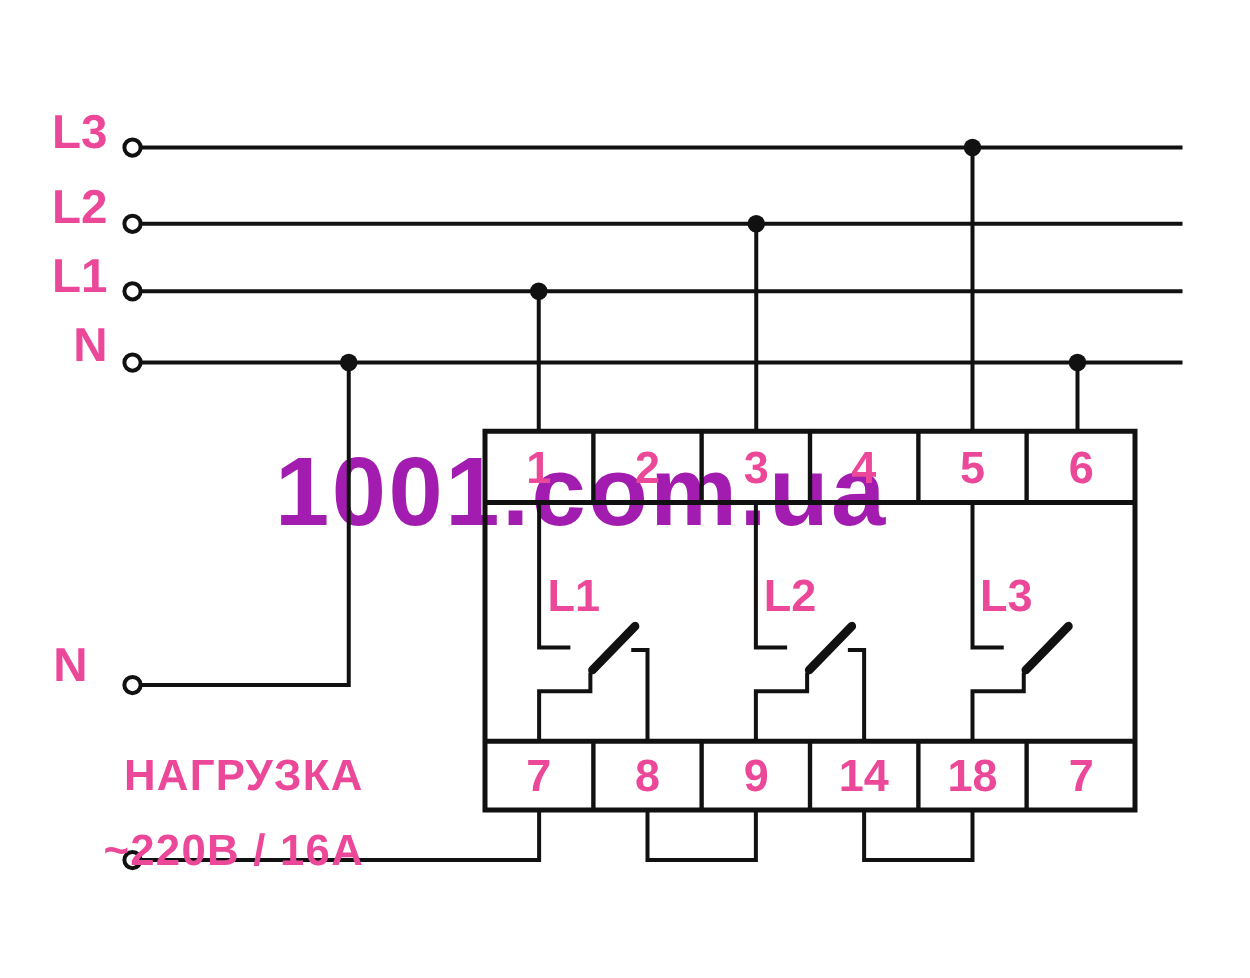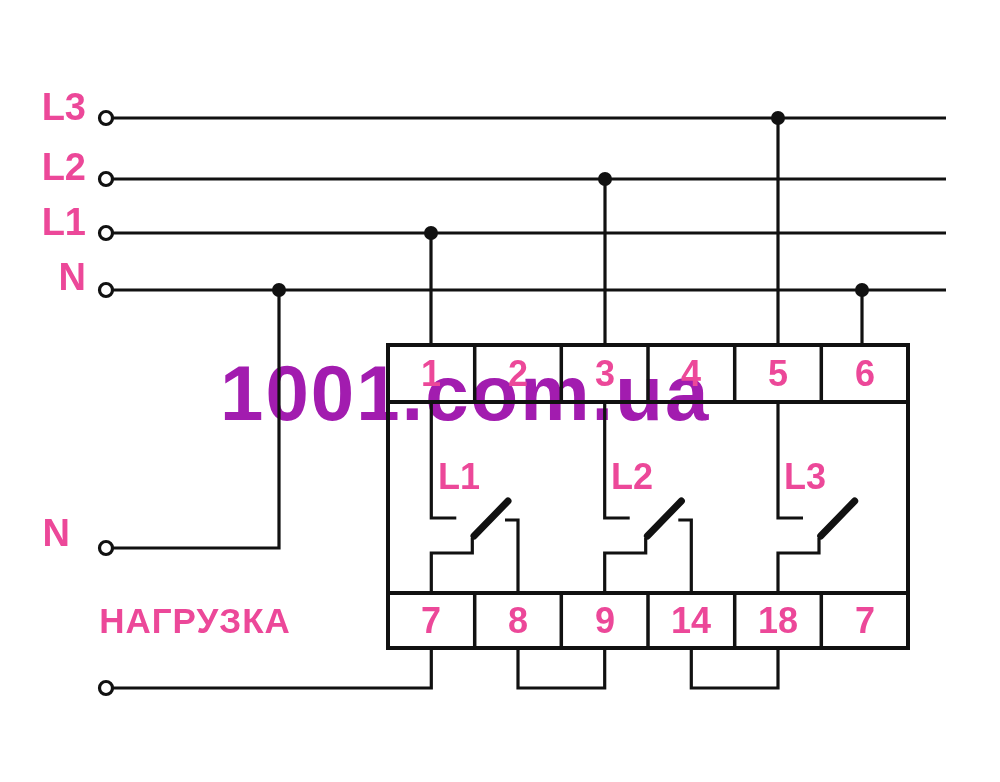--- a/index.html
+++ b/index.html
@@ -130,20 +130,21 @@
     </g>
   </svg>
 
   <div class="lbl side-lbl" style="left:26px; top:107px;">L3</div>
   <div class="lbl side-lbl" style="left:26px; top:167px;">L2</div>
   <div class="lbl side-lbl" style="left:26px; top:222px;">L1</div>
   <div class="lbl side-lbl" style="left:26px; top:277px;">N</div>
 
   <div class="lbl side-lbl" style="left:10px; top:533px;">N</div>
   <div class="lbl load-lbl" style="left:195px; top:589px;">НАГРУЗКА</div>
+  <div class="lbl load-lbl" style="left:187px; top:649px;">~220В / 16А</div>
 
   <div class="lbl t-num" style="left:431px; top:374px;">1</div>
   <div class="lbl t-num" style="left:518px; top:374px;">2</div>
   <div class="lbl t-num" style="left:605px; top:374px;">3</div>
   <div class="lbl t-num" style="left:691px; top:374px;">4</div>
   <div class="lbl t-num" style="left:778px; top:374px;">5</div>
   <div class="lbl t-num" style="left:865px; top:374px;">6</div>
 
   <div class="lbl t-num" style="left:431px; top:621px;">7</div>
   <div class="lbl t-num" style="left:518px; top:621px;">8</div>

